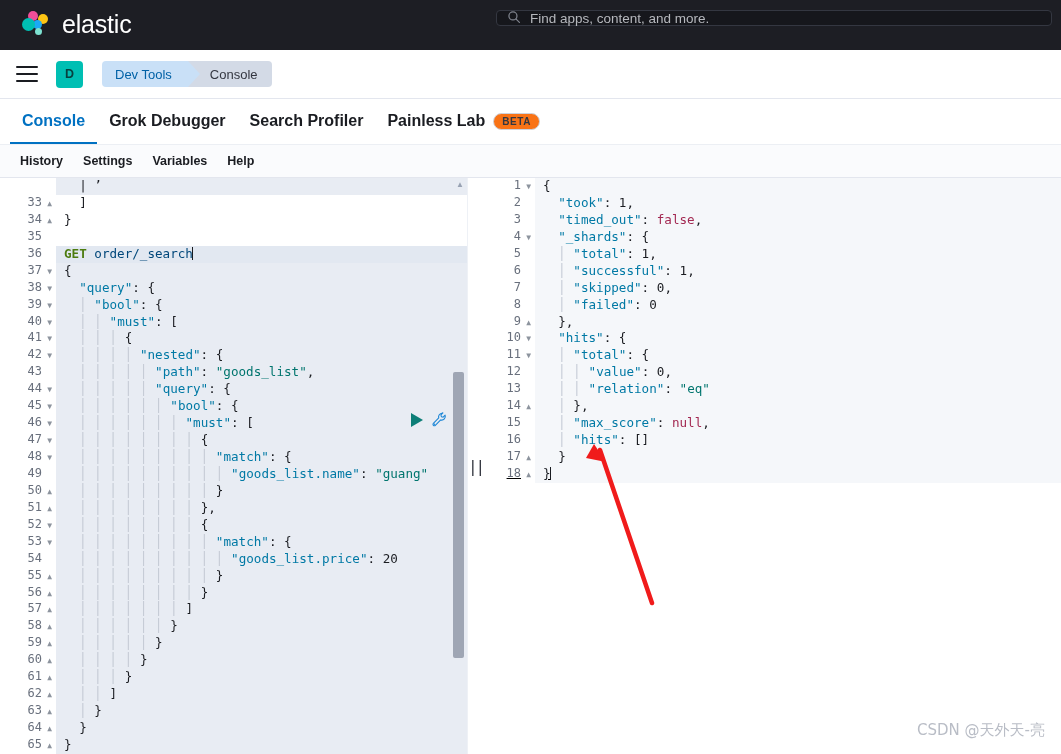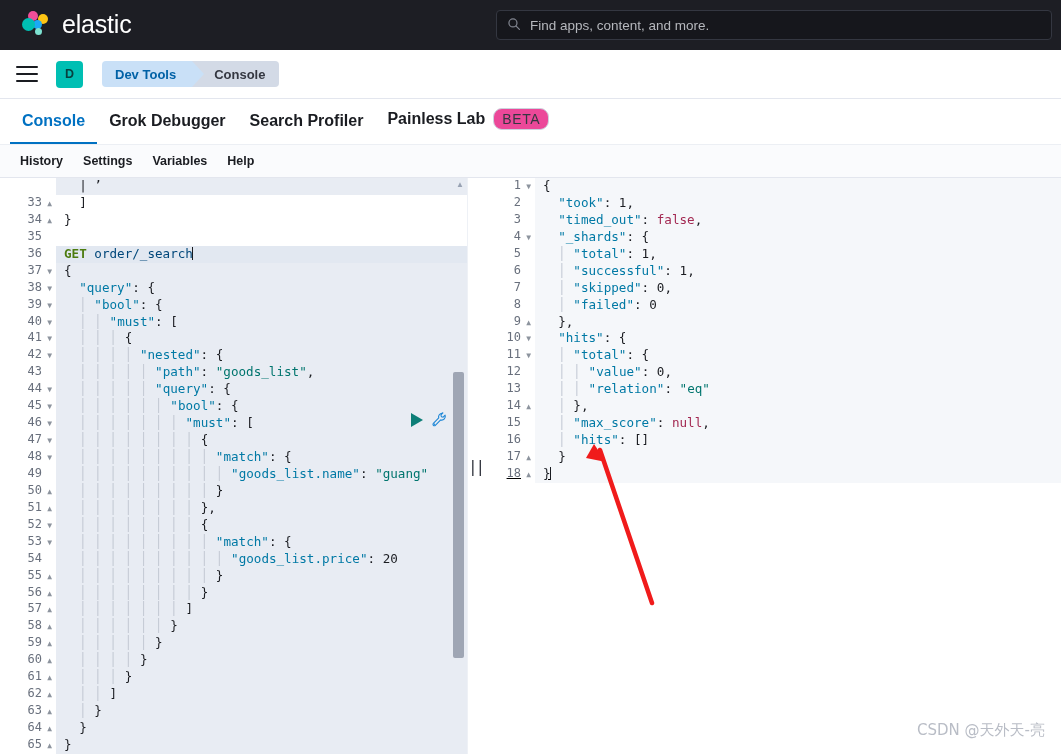--- a/index.html
+++ b/index.html
@@ -26,21 +26,21 @@
   .el-yellow { width: 10px; height: 10px; left: 18px; top: 4px;  background: #fec514; }
   .el-blue   { width: 9px;  height: 9px;  left: 13px; top: 10px; background: #1ba9f5; }
   .el-teal   { width: 13px; height: 13px; left: 2px;  top: 8px;  background: #00bfb3; }
   .el-green  { width: 7px;  height: 7px;  left: 15px; top: 18px; background: #7de2d1; }
   .brand-name {
     color: #ffffff; font-size: 25px; margin-left: 12px;
     letter-spacing: -0.2px; font-weight: 400;
   }
   .global-search {
     position: absolute; left: 496px; top: 10px;
-    width: 556px; height: 30px;
+    width: 556px; height: 16px;
     background: #16171c;
     border: 1px solid #343741;
     border-radius: 4px;
     display: flex; align-items: center;
     padding: 0 10px;
   }
   .gs-icon { color: #81858f; font-size: 13px; margin-right: 9px; line-height: 1; }
   .gs-placeholder { color: #b6b8bd; font-size: 13.5px; }
 
   
@@ -57,21 +57,21 @@
     cursor: pointer;
   }
   .hamburger span { display: block; height: 2px; background: #1a1c21; border-radius: 1px; }
   .space-avatar {
     margin-left: 18px;
     width: 27px; height: 27px; border-radius: 4px;
     background: #00bfb3; color: #07413f;
     font-size: 12.5px; font-weight: 600;
     display: flex; align-items: center; justify-content: center;
   }
-  .crumbs { margin-left: 19px; display: flex; align-items: center; height: 36px; font-weight: bold; }
+  .crumbs { margin-left: 19px; display: flex; align-items: center; height: 36px; }
   .crumb {
     height: 26px; display: flex; align-items: center;
     font-size: 13px; position: relative;
   }
   .crumb-1 {
     background: #c9e0f7; color: #0061a6;
     padding: 0 16px 0 13px; border-radius: 4px 0 0 4px;
   }
   .crumb-1::after {
     content: ""; position: absolute; right: -12px; top: 0;
@@ -93,24 +93,24 @@
     padding-left: 10px;
   }
   .app-tab {
     font-size: 16px; font-weight: 700; color: #1a1c21;
     padding: 0 12px 12px 12px; cursor: pointer;
     display: flex; align-items: center; gap: 8px;
     border-bottom: 2px solid transparent;
   }
   .app-tab.active { color: #0071c2; border-bottom-color: #0071c2; }
   .beta-badge {
-    font-size: 14px; font-weight: 400; color: #343741;
+    font-size: 10px; font-weight: 700; color: #343741;
     letter-spacing: 0.6px;
     border: 1px solid #cdd3de; border-radius: 9px;
-    padding: 2px 8px 2px 8px; background: #ec4899;
+    padding: 2px 8px 2px 8px; background: #f97316;
   }
 
   
   .sub-menu {
     position: absolute; top: 144px; left: 0;
     width: 1061px; height: 34px;
     background: #fafbfd;
     border-top: 1px solid #eceff4;
     border-bottom: 1px solid #e3e6ee;
     display: flex; align-items: center;

